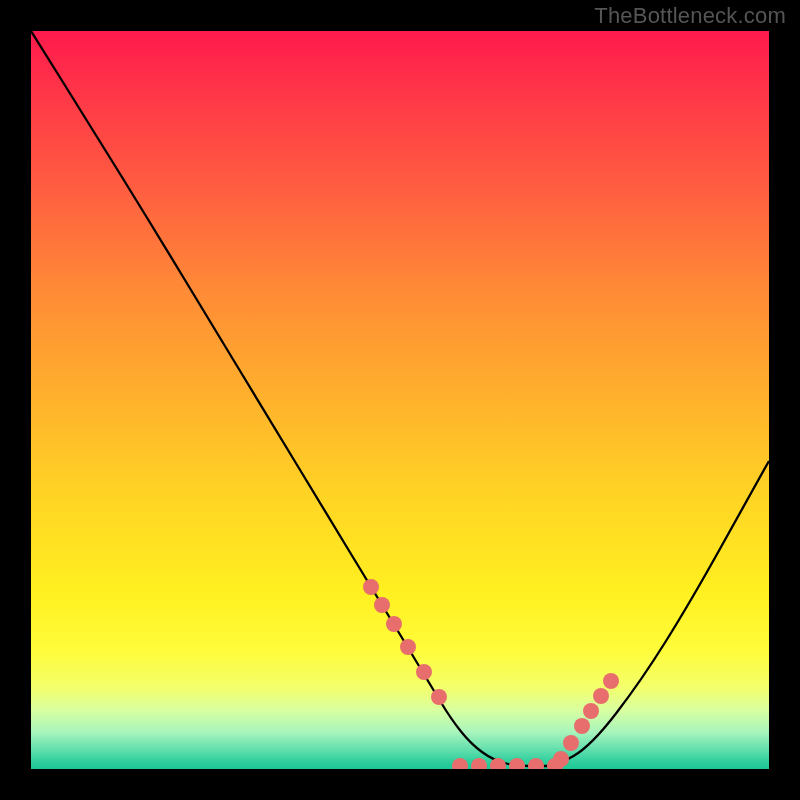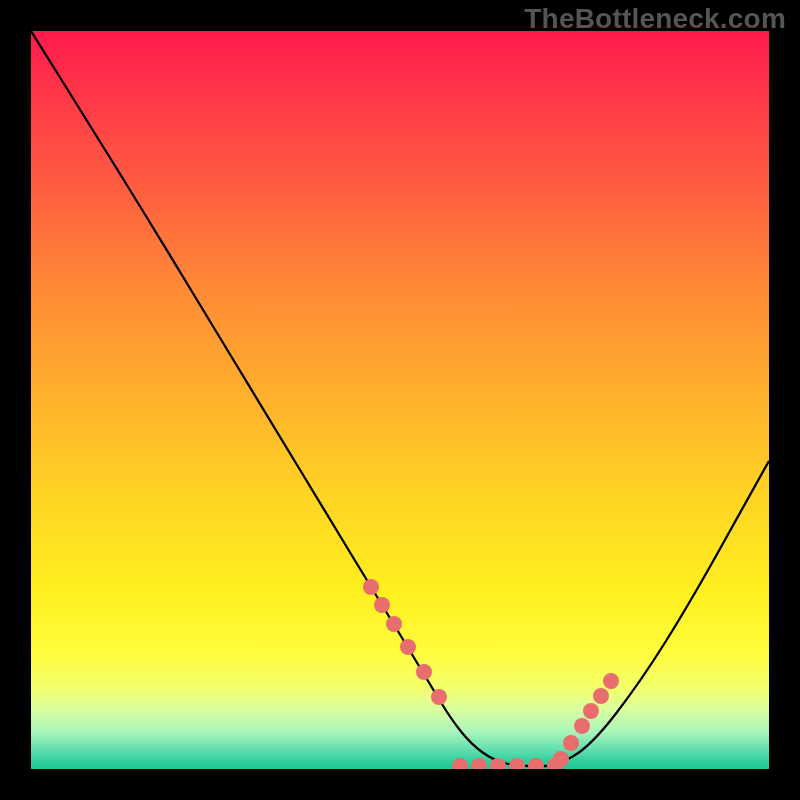--- a/index.html
+++ b/index.html
@@ -15,22 +15,22 @@
     position: relative;
     width: 800px;
     height: 800px;
     background: #000;
   }
   .watermark {
     position: absolute;
     top: 3px;
     right: 14px;
     color: #555;
-    font-size: 28px;
-    font-weight: bold;
+    font-size: 22px;
+    font-weight: normal;
     letter-spacing: 0.2px;
     z-index: 50;
   }
   .plot {
     position: absolute;
     left: 31px;
     top: 31px;
     width: 738px;
     height: 738px;
     overflow: hidden;

